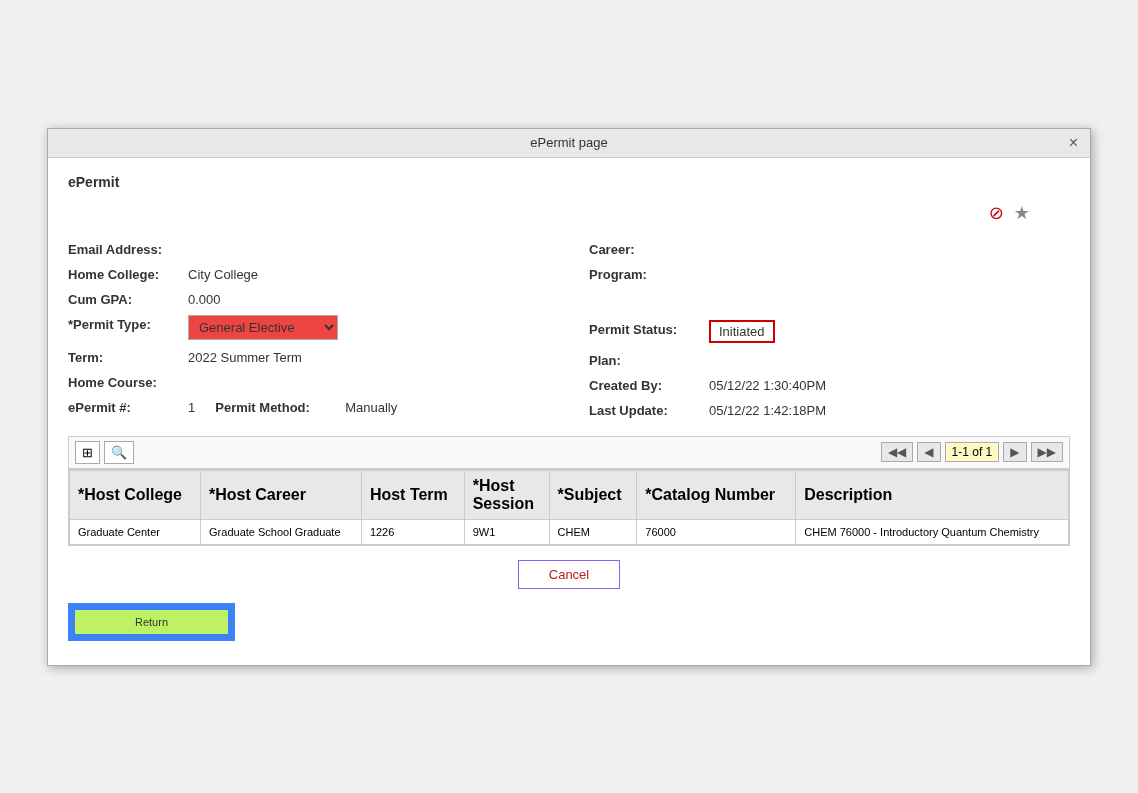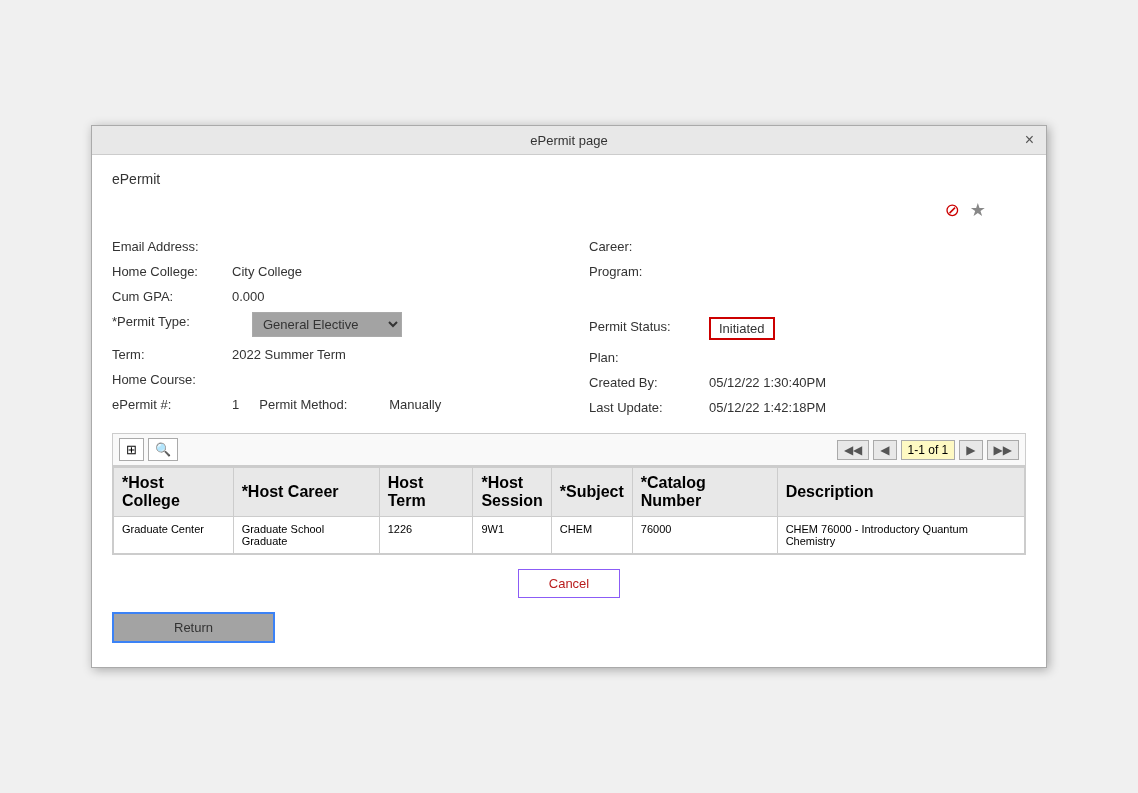--- a/index.html
+++ b/index.html
@@ -6,21 +6,21 @@
     body {
       font-family: Arial, sans-serif;
       font-size: 13px;
       background: #f0f0f0;
       display: flex;
       justify-content: center;
       align-items: center;
       min-height: 100vh;
     }
     .modal {
-      width: 956px;
+      width: 1044px;
       background: #fff;
       border: 1px solid #aaa;
       box-shadow: 2px 2px 10px rgba(0,0,0,0.3);
     }
     .modal-header {
       background: #e8e8e8;
       border-bottom: 1px solid #ccc;
       padding: 6px 12px;
       display: flex;
       align-items: center;
@@ -39,21 +39,21 @@
       color: #555;
       background: none;
       border: none;
       line-height: 1;
     }
     .modal-body {
       padding: 16px 20px;
     }
     .epermit-label {
       font-size: 14px;
-      font-weight: normal;
+      font-weight: bold;
       margin-bottom: 12px;
       color: #333;
     }
     .icon-row {
       display: flex;
       justify-content: flex-end;
       gap: 10px;
       margin-bottom: 16px;
       padding-right: 40px;
     }
@@ -77,38 +77,37 @@
     }
     .form-right {
       flex: 1;
     }
     .form-row {
       display: flex;
       align-items: flex-start;
       margin-bottom: 8px;
     }
     .form-label {
-      font-weight: normal;
+      font-weight: bold;
       min-width: 120px;
       color: #333;
       padding-top: 2px;
     }
     .form-value {
       color: #333;
       padding-top: 2px;
     }
     .permit-type-select {
       padding: 3px 6px;
       border: 1px solid #aaa;
-      background: #a3a3a3;
+      background: #ef4444;
       font-size: 13px;
       color: #333;
       cursor: pointer;
       min-width: 150px;
-      margin-left: 20px;
     }
     .permit-status-box {
       border: 2px solid #cc0000;
       padding: 2px 8px;
       color: #333;
       font-size: 13px;
       display: inline-block;
     }
     .table-toolbar {
       display: flex;
@@ -196,25 +195,25 @@
     }
     .cancel-btn {
       border: 1px solid #8b5cf6;
       background: #fff;
       padding: 6px 30px;
       cursor: pointer;
       font-size: 13px;
       color: #b91c1c;
     }
     .return-btn {
-      border: 2px solid #3b82f6;
-      background: #a3a3a3;
+      border: 7px solid #3b82f6;
+      background: #bef264;
       padding: 6px 60px;
       cursor: pointer;
-      font-size: 13px;
+      font-size: 11px;
       color: #333;
     }
     .footer-row {
       display: flex;
       justify-content: flex-start;
       margin-top: 14px;
       padding-bottom: 8px;
     }
     .table-wrapper {
       border: 1px solid #ccc;

